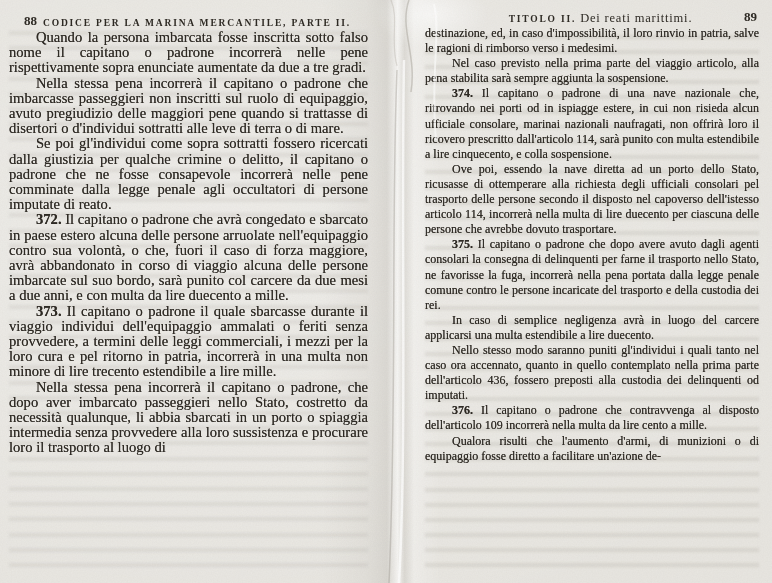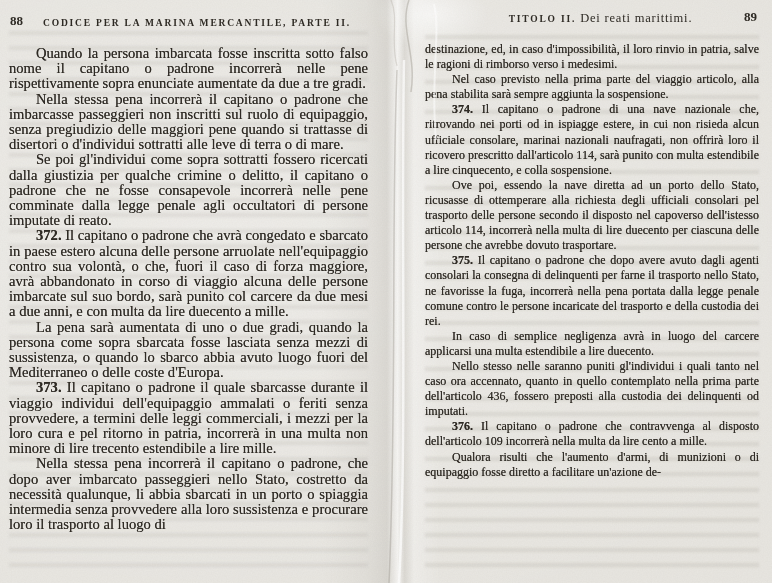--- a/index.html
+++ b/index.html
@@ -13,27 +13,27 @@
       #e8e6e1;
     font-family:"Liberation Serif","DejaVu Serif",serif;
     color:#2e2a24;
   }
   .page{position:absolute;}
   .page-left{left:9px;top:13px;width:359px;}
   .page-right{left:425px;top:9px;width:334px;}
 
   .runhead{position:relative;height:16px;line-height:16px;text-align:center;white-space:nowrap;}
   .runhead .pagenum{position:absolute;top:0;font-size:13px;font-weight:bold;letter-spacing:0;}
-  .page-left .pagenum{left:1px;font-family:Liberation Serif, serif;}
+  .page-left .pagenum{left:15px;font-family:Liberation Serif, serif;}
   .page-right .pagenum{right:2px;font-family:Liberation Serif, serif;}
   .runtitle-caps{font-size:9.5px;font-weight:bold;letter-spacing:1.8px;padding-left:17px;}
   .runtitle-ital{font-size:12.5px;letter-spacing:0.8px;}
 
   .textcol{
-    margin-top:17px;
+    margin-top:1px;
     text-align:justify;
     text-shadow:0 0 0.6px rgba(46,42,36,0.75);
   }
   .page-left  .textcol{font-size:14.6px;line-height:15.2px;}
   .page-right .textcol{font-size:12px;line-height:15.1px;}
   .para{margin:0;}
   .para.indent{text-indent:27px;}
   .artnum{font-weight:bold;font-family:Liberation Serif, serif;}
 
   
@@ -86,44 +86,43 @@
   <div class="ghost ghost-left"></div>
   <div class="ghost ghost-right"></div>
 
   <div class="page page-left">
     <div class="runhead">
       <span class="pagenum">88</span>
       <span class="runtitle-caps">CODICE PER LA MARINA MERCANTILE, PARTE II.</span>
     </div>
     <div class="textcol">
         <p class="para indent">Quando la persona imbarcata fosse inscritta sotto falso nome il capitano o padrone incorrerà nelle pene rispettivamente sopra enunciate aumentate da due a tre gradi.</p>
-        <p class="para indent">Nella stessa pena incorrerà il capitano o padrone che imbarcasse passeggieri non inscritti sul ruolo di equipaggio, senza pregiudizio delle maggiori pene quando si trattasse di disertori o d'individui sottratti alle leve di terra o di mare.</p>
+        <p class="para indent">Nella stessa pena incorrerà il capitano o padrone che imbarcasse passeggieri non inscritti sul ruolo di equipaggio, avuto pregiudizio delle maggiori pene quando si trattasse di disertori o d'individui sottratti alle leve di terra o di mare.</p>
         <p class="para indent">Se poi gl'individui come sopra sottratti fossero ricercati dalla giustizia per qualche crimine o delitto, il capitano o padrone che ne fosse consapevole incorrerà nelle pene comminate dalla legge penale agli occultatori di persone imputate di reato.</p>
         <p class="para indent"><b class="artnum">372. </b>Il capitano o padrone che avrà congedato e sbarcato in paese estero alcuna delle persone arruolate nell'equipaggio contro sua volontà, o che, fuori il caso di forza maggiore, avrà abbandonato in corso di viaggio alcuna delle persone imbarcate sul suo bordo, sarà punito col carcere da due mesi a due anni, e con multa da lire duecento a mille.</p>
-        <p class="para indent">La pena sarà aumentata di uno o due gradi, quando la persona come sopra sbarcata fosse lasciata senza mezzi di sussistenza, o quando lo sbarco abbia avuto luogo fuori del Mediterraneo o delle coste d'Europa.</p>
         <p class="para indent"><b class="artnum">373. </b>Il capitano o padrone il quale sbarcasse durante il viaggio individui dell'equipaggio ammalati o feriti senza provvedere, a termini delle leggi commerciali, i mezzi per la loro cura e pel ritorno in patria, incorrerà in una multa non minore di lire trecento estendibile a lire mille.</p>
         <p class="para indent">Nella stessa pena incorrerà il capitano o padrone, che dopo aver imbarcato passeggieri nello Stato, costretto da necessità qualunque, li abbia sbarcati in un porto o spiaggia intermedia senza provvedere alla loro sussistenza e procurare loro il trasporto al luogo di</p>
       </div>
   </div>
 
   <div class="page page-right">
     <div class="runhead">
       <span class="runtitle-caps">TITOLO II.</span>
       <span> </span>
       <span class="runtitle-ital">Dei reati marittimi.</span>
       <span class="pagenum">89</span>
     </div>
     <div class="textcol">
         <p class="para">destinazione, ed, in caso d'impossibilità, il loro rinvio in patria, salve le ragioni di rimborso verso i medesimi.</p>
         <p class="para indent">Nel caso previsto nella prima parte del viaggio articolo, alla pena stabilita sarà sempre aggiunta la sospensione.</p>
         <p class="para indent"><b class="artnum">374. </b>Il capitano o padrone di una nave nazionale che, ritrovando nei porti od in ispiagge estere, in cui non risieda alcun ufficiale consolare, marinai nazionali naufragati, non offrirà loro il ricovero prescritto dall'articolo 114, sarà punito con multa estendibile a lire cinquecento, e colla sospensione.</p>
         <p class="para indent">Ove poi, essendo la nave diretta ad un porto dello Stato, ricusasse di ottemperare alla richiesta degli ufficiali consolari pel trasporto delle persone secondo il disposto nel capoverso dell'istesso articolo 114, incorrerà nella multa di lire duecento per ciascuna delle persone che avrebbe dovuto trasportare.</p>
         <p class="para indent"><b class="artnum">375. </b>Il capitano o padrone che dopo avere avuto dagli agenti consolari la consegna di delinquenti per farne il trasporto nello Stato, ne favorisse la fuga, incorrerà nella pena portata dalla legge penale comune contro le persone incaricate del trasporto e della custodia dei rei.</p>
         <p class="para indent">In caso di semplice negligenza avrà in luogo del carcere applicarsi una multa estendibile a lire duecento.</p>
-        <p class="para indent">Nello stesso nelle saranno puniti gl'individui i quali tanto nel caso ora accennato, quanto in quello contemplato nella prima parte dell'articolo 436, fossero preposti alla custodia dei delinquenti od imputati.</p>
+        <p class="para indent">Nello stesso modo saranno puniti gl'individui i quali tanto nel caso ora accennato, quanto in quello contemplato nella prima parte dell'articolo 436, fossero preposti alla custodia dei delinquenti od imputati.</p>
         <p class="para indent"><b class="artnum">376. </b>Il capitano o padrone che contravvenga al disposto dell'articolo 109 incorrerà nella multa da lire cento a mille.</p>
         <p class="para indent">Qualora risulti che l'aumento d'armi, di munizioni o di equipaggio fosse diretto a facilitare un'azione de-</p>
       </div>
   </div>
 
   <svg class="creases" width="772" height="583" viewBox="0 0 772 583">
     <path d="M397,70 C391,220 397,400 389,583" fill="none" stroke="rgba(130,124,112,0.30)" stroke-width="1.5"></path>
     <path d="M404,60 C401,240 407,440 399,583" fill="none" stroke="rgba(255,255,255,0.75)" stroke-width="2.5"></path>
     <path d="M409,0 C399,28 417,55 411,92" fill="none" stroke="rgba(140,134,122,0.35)" stroke-width="1.5"></path>
     <path d="M434,4 C441,34 430,78 436,140" fill="none" stroke="rgba(255,255,255,0.6)" stroke-width="2"></path>

